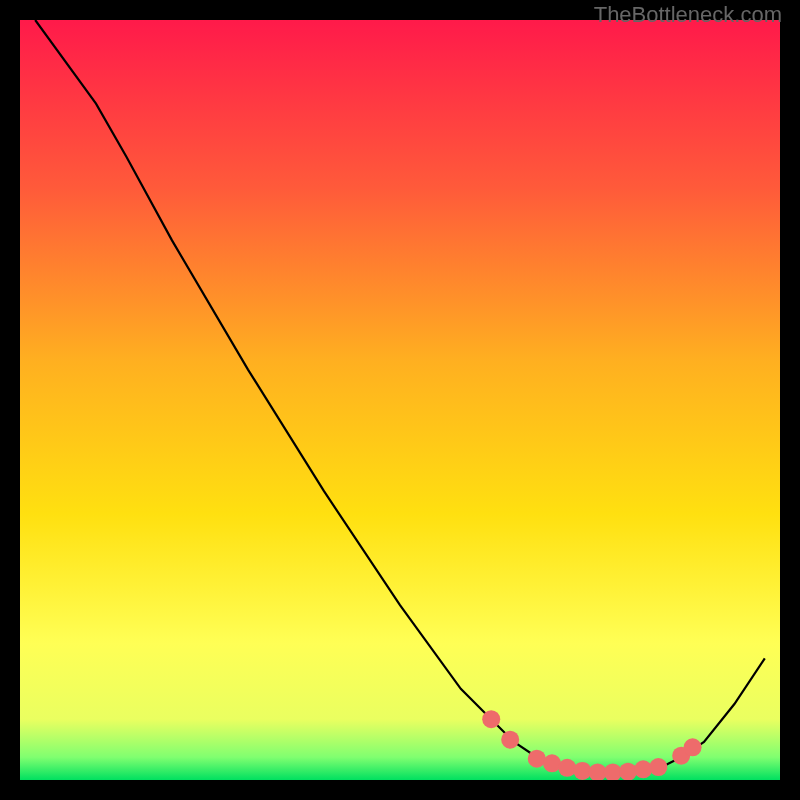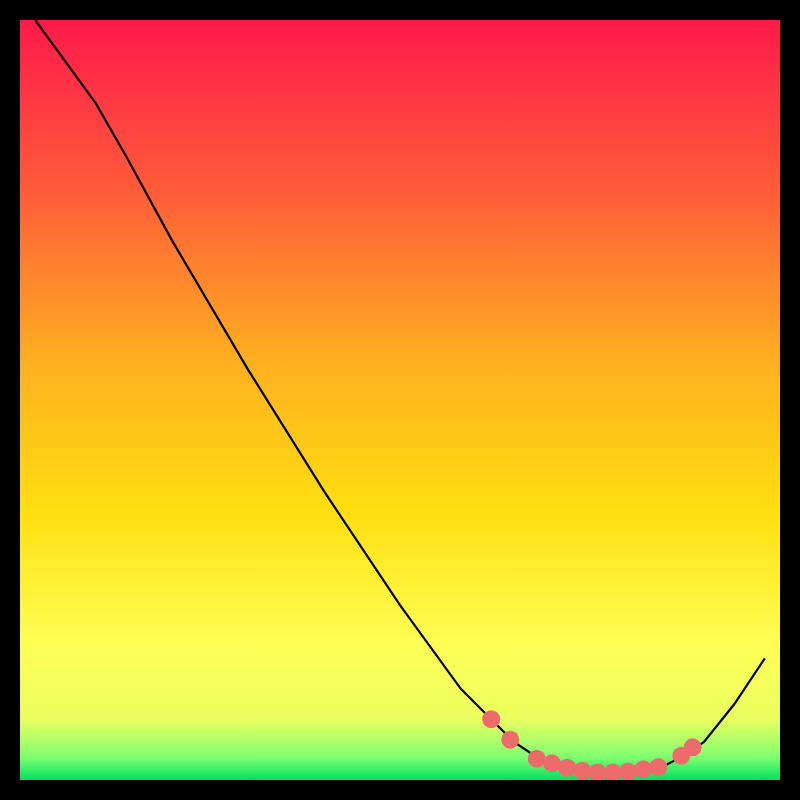--- a/index.html
+++ b/index.html
@@ -24,20 +24,21 @@
     color: #666;
     font-size: 22px;
     z-index: 10;
   }
   svg { display: block; }
 </style>
 </head>
 <body>
 
 <div class="chart-container">
+  <div class="watermark">TheBottleneck.com</div>
   <div class="plot-area">
     <svg width="760" height="760" viewBox="0 0 760 760">
       <defs>
         <linearGradient id="bg-grad" x1="0" y1="0" x2="0" y2="1">
           <stop offset="0%" stop-color="#ff1a4a"></stop>
           <stop offset="22%" stop-color="#ff5a3a"></stop>
           <stop offset="45%" stop-color="#ffb020"></stop>
           <stop offset="65%" stop-color="#ffe010"></stop>
           <stop offset="82%" stop-color="#ffff55"></stop>
           <stop offset="92%" stop-color="#eaff60"></stop>

